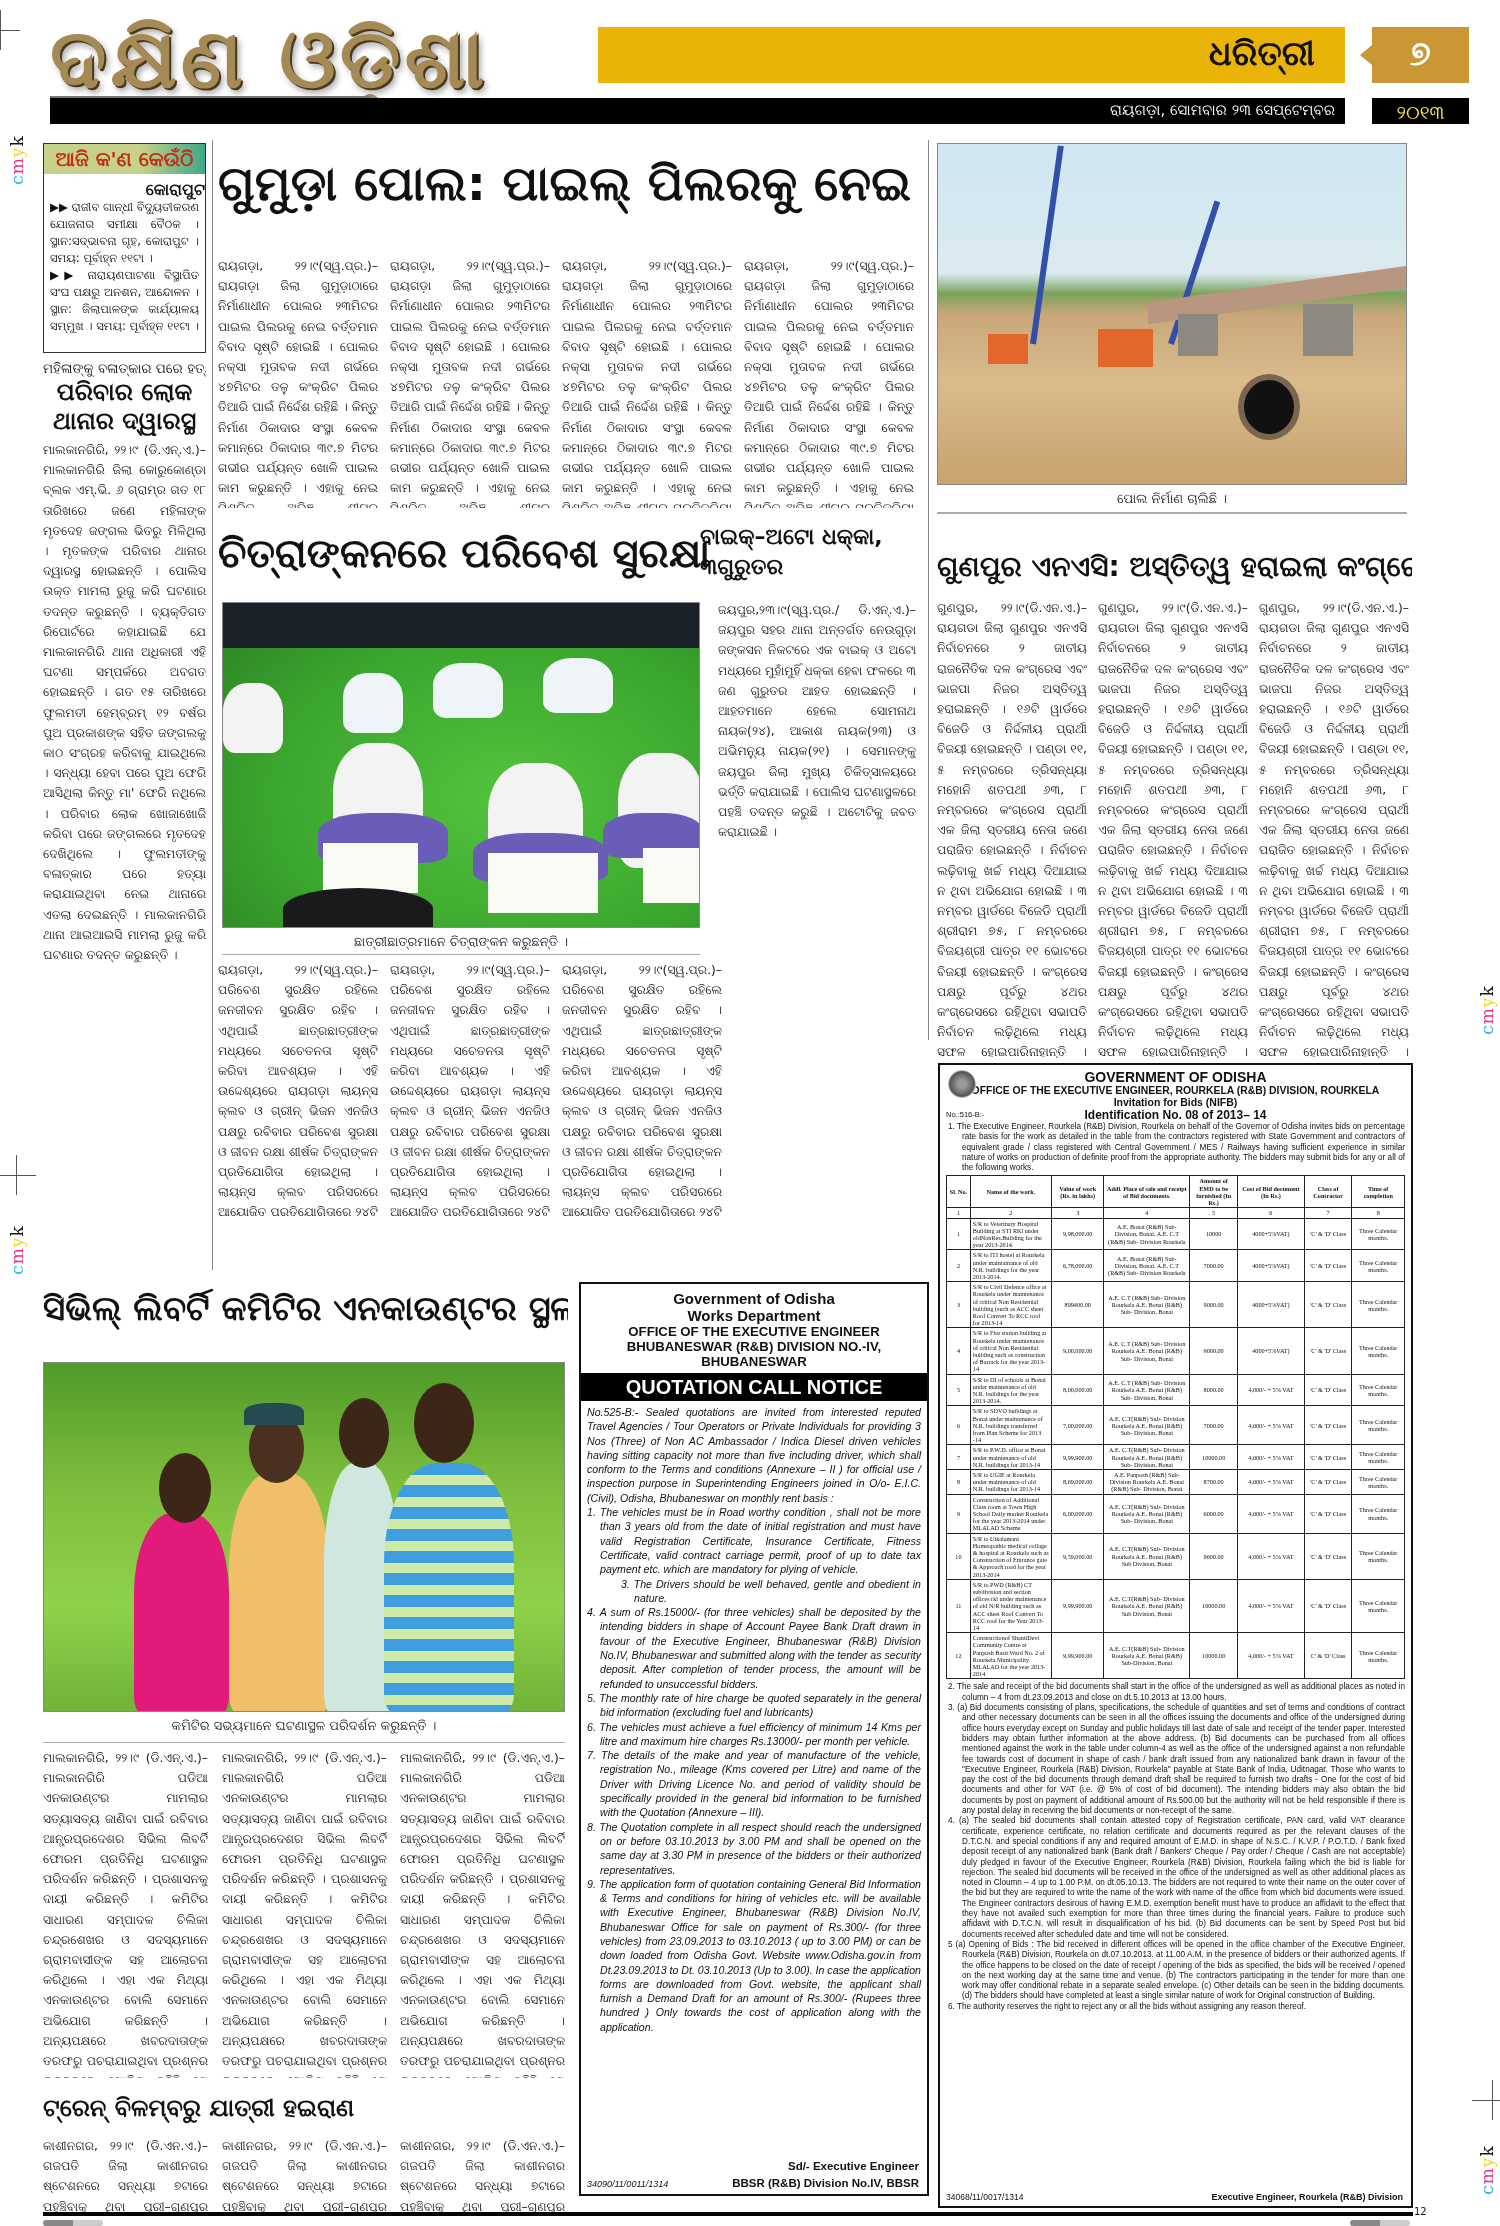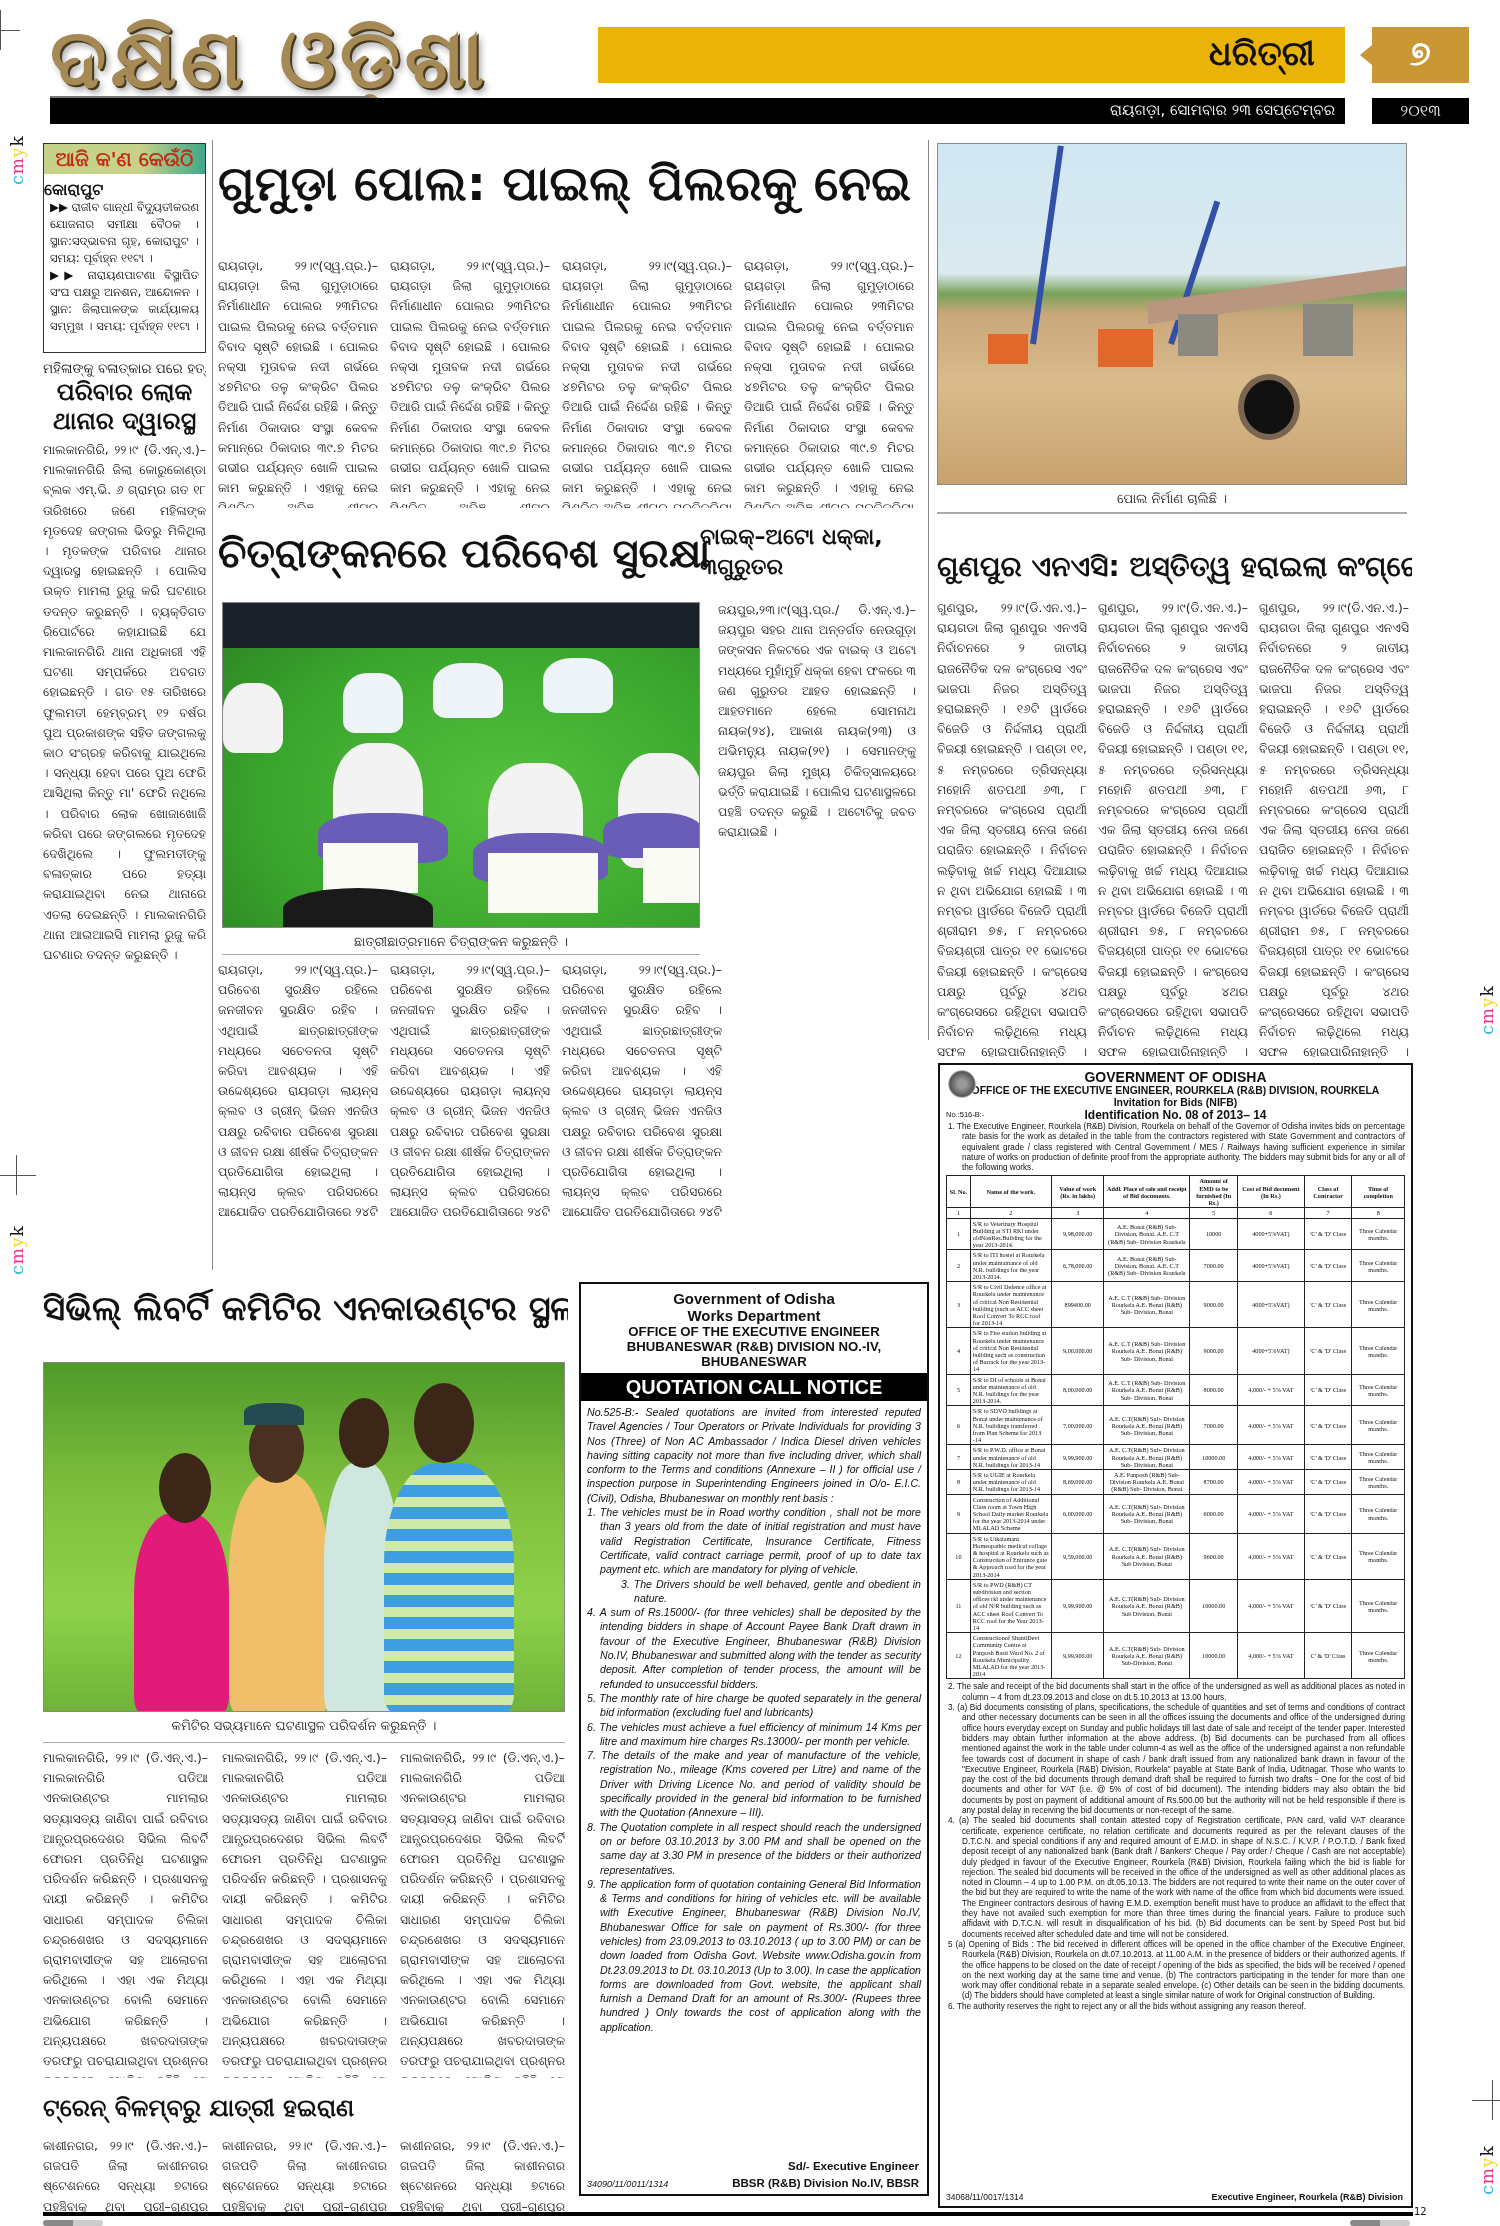--- a/index.html
+++ b/index.html
@@ -18,35 +18,35 @@
   
   .masthead-logo { left: 50px; top: 8px; width: 520px; height: 105px; font-family: "DejaVu Serif", serif; font-size: 82px; font-weight: bold; color: #a58a55; text-shadow: 2px 2px 0 #4a3a1c, 4px 5px 6px rgba(0,0,0,.35); letter-spacing: 4px; line-height: 100px; white-space: nowrap; }
   .gold-bar { left: 598px; top: 27px; width: 747px; height: 56px; background: #eab308; }
   .gold-bar span { position: absolute; right: 30px; top: 6px; font-size: 34px; font-weight: bold; color: #111; }
   .page-chip { left: 1372px; top: 27px; width: 97px; height: 56px; background: #c99835; }
   .page-chip::before { content: ""; position: absolute; left: -12px; top: 18px; border-right: 12px solid #c99835; border-top: 10px solid transparent; border-bottom: 10px solid transparent; }
   .page-chip span { position: absolute; left: 0; right: 0; text-align: center; top: 6px; font-size: 34px; font-weight: bold; color: #fff; }
   .date-bar { left: 50px; top: 98px; width: 1295px; height: 26px; background: #000; }
   .date-bar span { position: absolute; right: 10px; top: 3px; color: #fff; font-size: 15px; }
   .year-bar { left: 1372px; top: 98px; width: 97px; height: 26px; background: #000; }
-  .year-bar span { position: absolute; left: 0; right: 0; text-align: center; top: 3px; color: #e5e5e5; font-size: 16px; }
+  .year-bar span { position: absolute; left: 0; right: 0; text-align: center; top: 3px; color: #fde047; font-size: 19px; }
   .thin-rule { background: #999; height: 2px; }
 
   
   .col-text { font-size: 12.3px; line-height: 20.2px; text-align: justify; color: #1a1a1a; overflow: hidden; }
   .headline { font-weight: bold; color: #111; white-space: nowrap; overflow: hidden; letter-spacing: 0px; }
   .caption { font-size: 13px; text-align: center; color: #222; }
   .photo { overflow: hidden; border: 1px solid #888; }
   .vrule { position: absolute; width: 1px; background: #888; }
   .hrule { position: absolute; height: 2px; background: #aaa; }
 
   
   .event-box { left: 43px; top: 143px; width: 163px; height: 210px; border: 1px solid #333; }
   .event-box-header { height: 30px; background: linear-gradient(90deg, #c6d28a 0%, #c6d28a 60%, #3fa889 100%); font-size: 20px; font-weight: bold; color: #c22d14; text-align: center; line-height: 30px; white-space: nowrap; overflow: hidden; }
-  .event-box-loc { font-size: 16px; font-weight: bold; text-align: left; margin-top: 6px; }
+  .event-box-loc { font-size: 16px; font-weight: bold; text-align: right; margin-top: 6px; }
   .event-item { font-size: 11.6px; line-height: 17px; padding: 0 6px; text-align: justify; }
 
   
   .photo-bridge { background:
       linear-gradient(180deg, #cfe7f2 0%, #dbeaf0 38%, #7aa25a 44%, #c9a77a 50%, #d9bb8c 70%, #c8a26f 100%); }
   .crane { position: absolute; width: 6px; background: #3350a8; transform-origin: bottom; }
   .truck { position: absolute; background: #e2672a; }
   .bridge-deck { position: absolute; height: 22px; background: #b89680; transform: skewY(-8deg); }
   .pillar { position: absolute; background: #8c8a80; }
   .pipe { position: absolute; border-radius: 50%; background: #111; border: 6px solid #7a6650; }

